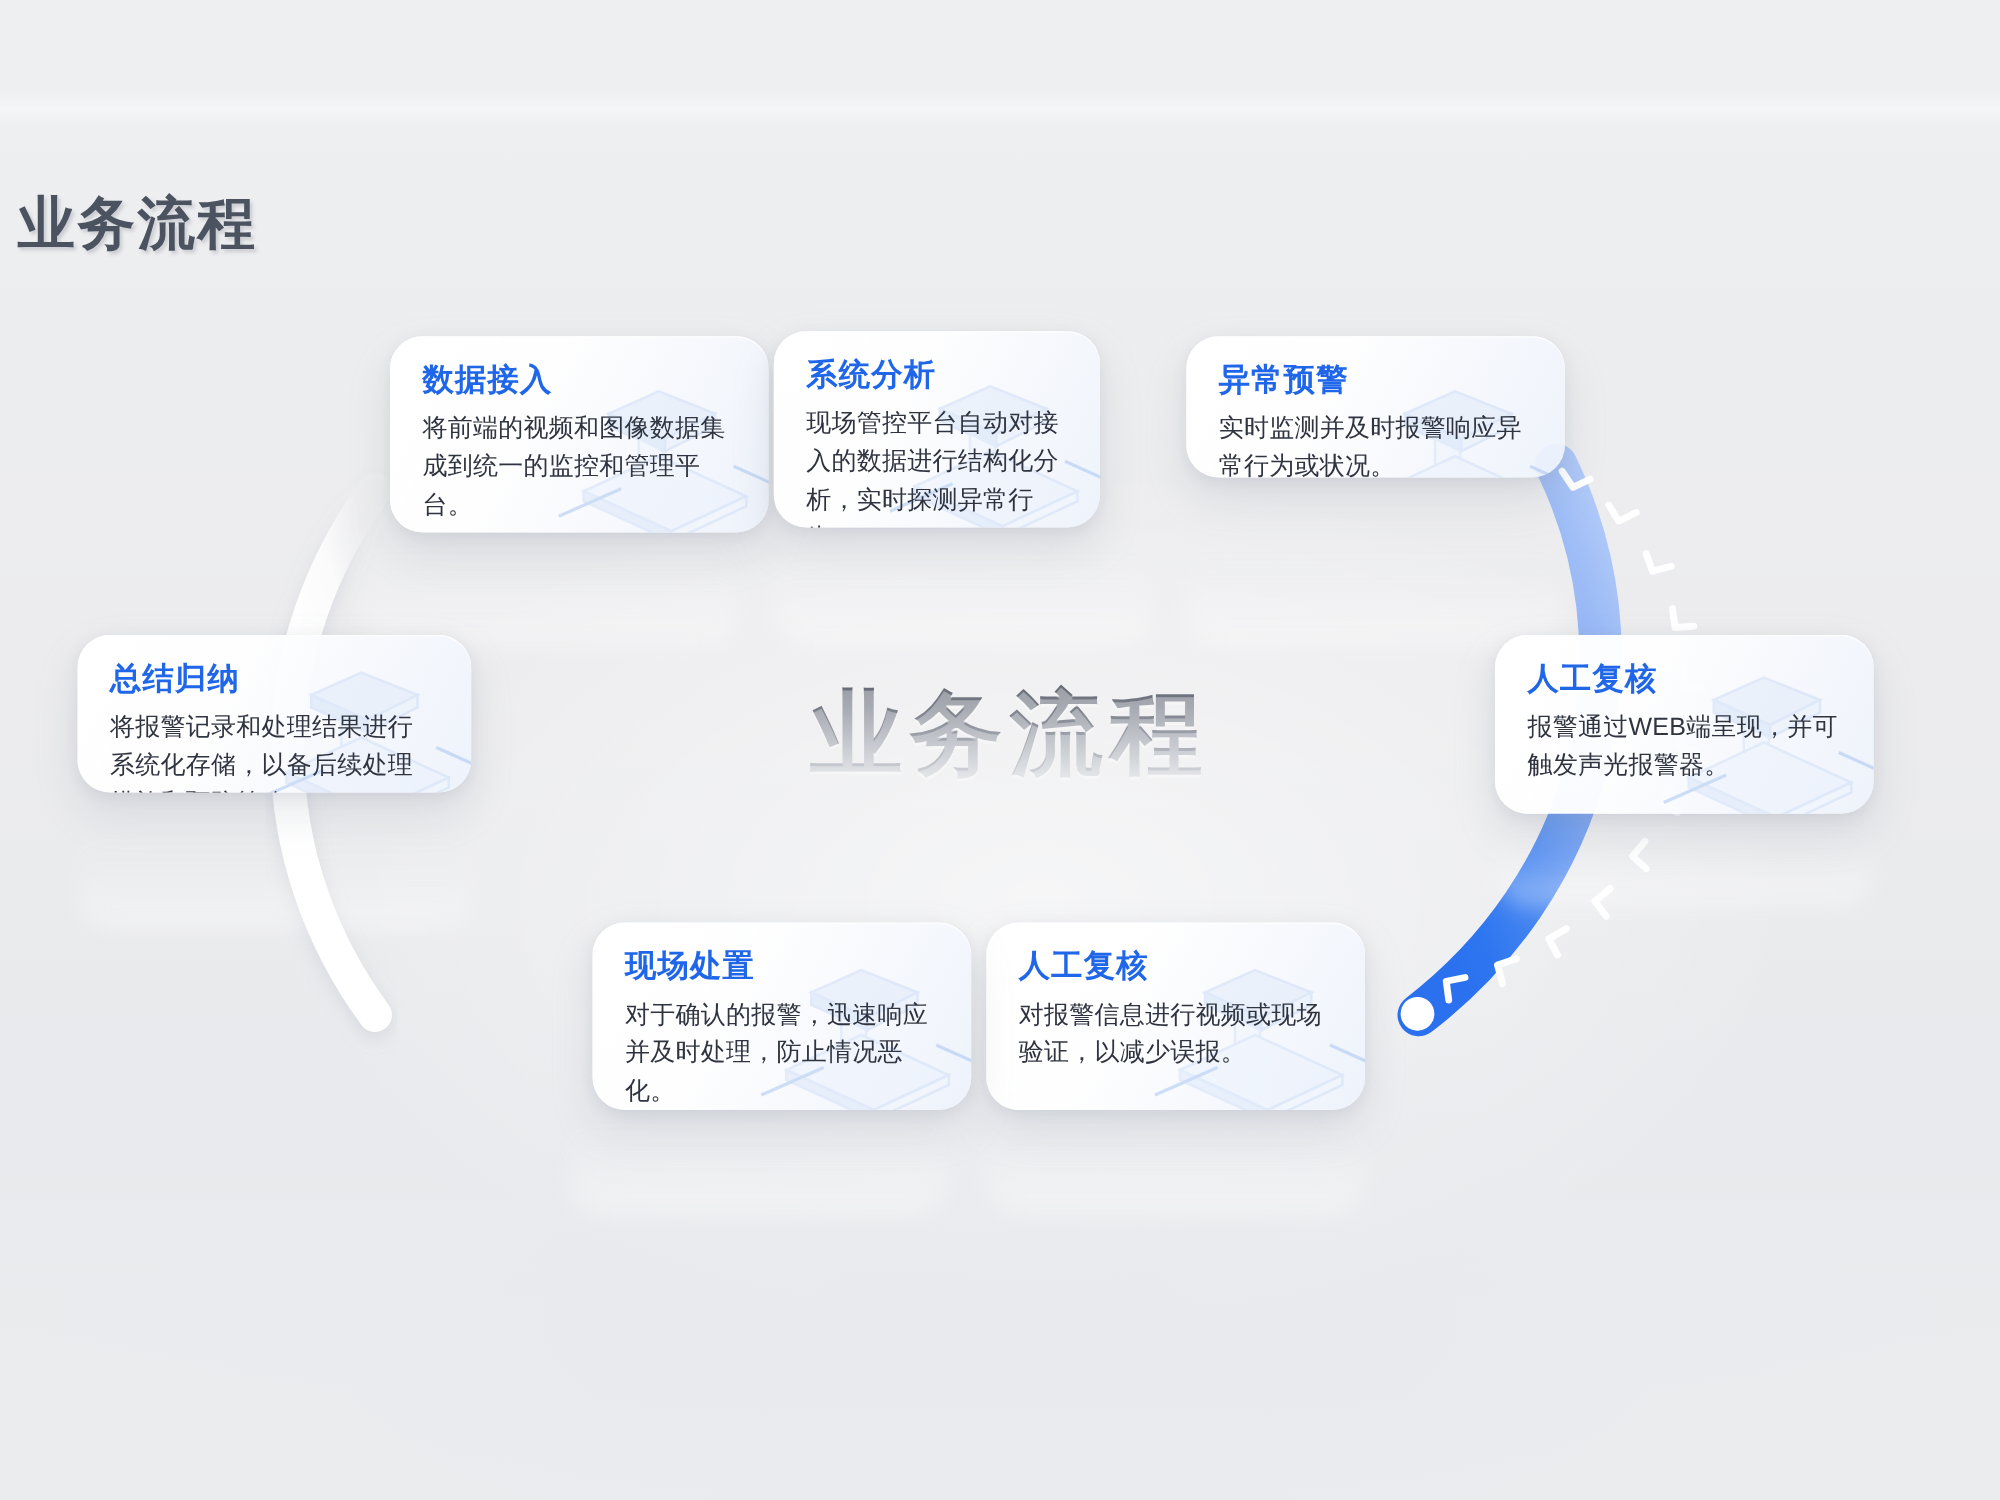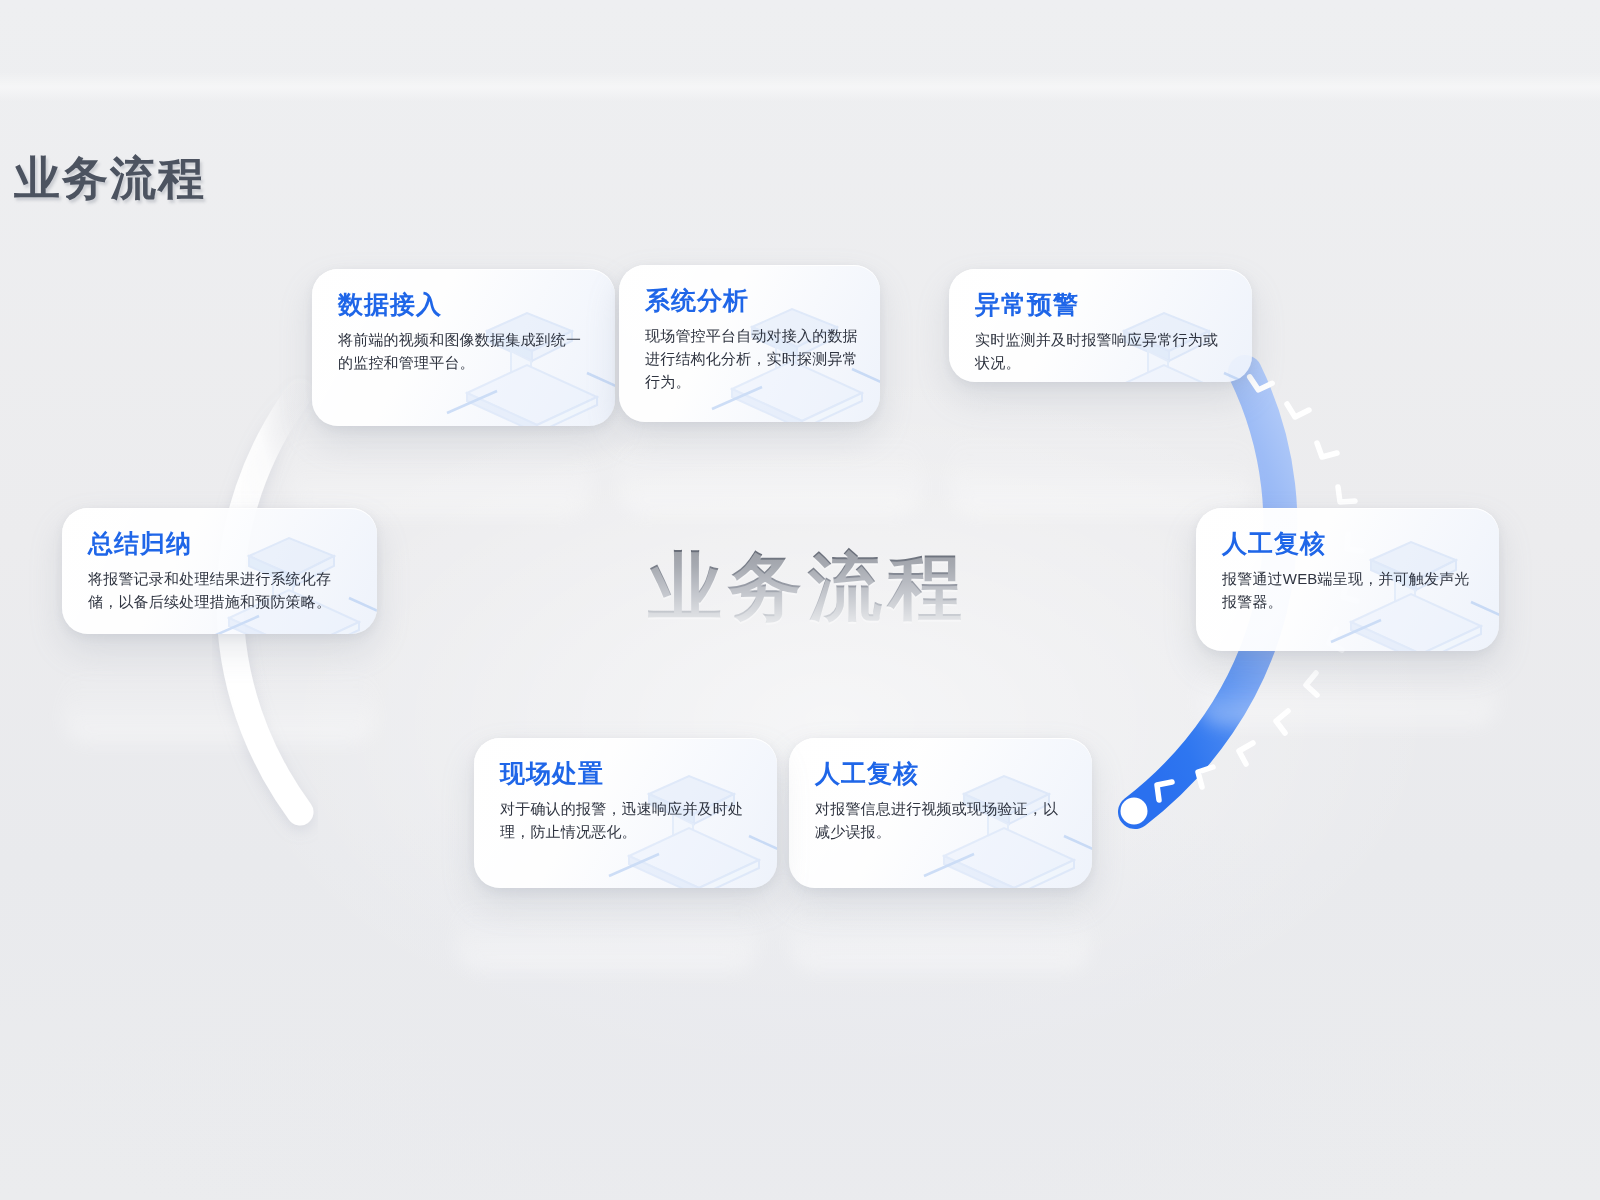--- a/index.html
+++ b/index.html
@@ -95,21 +95,21 @@
   .card-title {
     font-size: 25px;
     font-weight: 700;
     color: #1f66e8;
     letter-spacing: 1px;
     margin: 0 0 9px 0;
     line-height: 1.1;
     text-shadow: 0 1px 0 rgba(255,255,255,0.7);
   }
   .card-desc {
-    font-size: 15px;
+    font-size: 20px;
     line-height: 1.54;
     color: #2f3440;
     letter-spacing: 0.2px;
     margin: 0;
     max-width: 252px;
   }
 
   
   .card-reflect {
     position: absolute;

